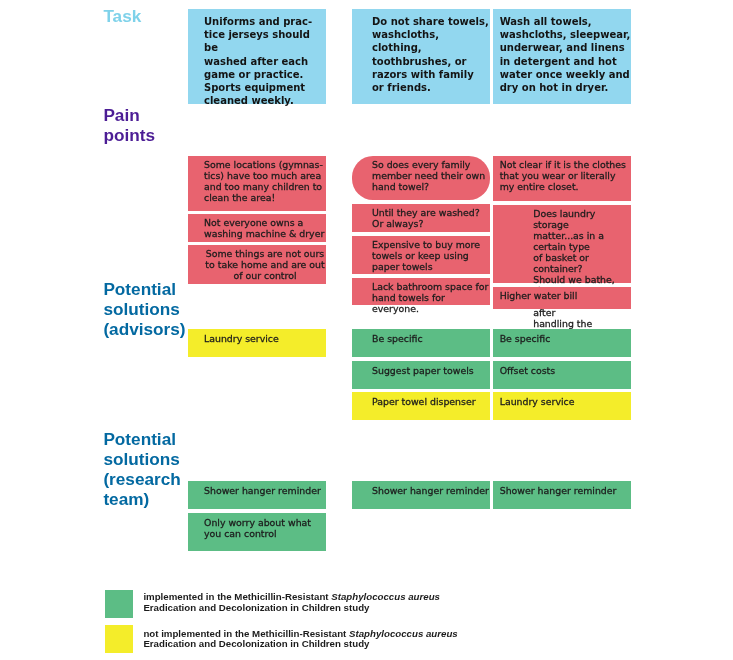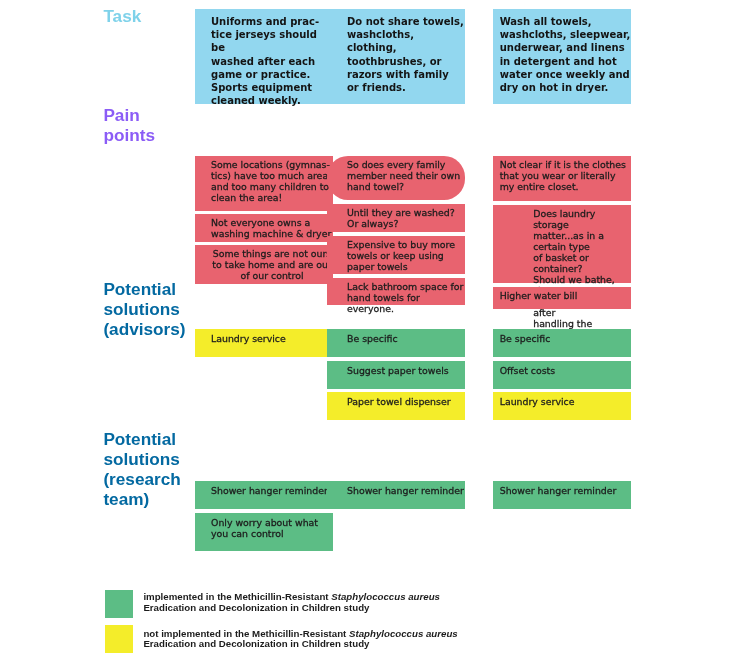--- a/index.html
+++ b/index.html
@@ -5,39 +5,39 @@
 <style>
   html,body{margin:0;padding:0;}
   body{width:733px;height:660px;background:#ffffff;position:relative;overflow:hidden;
        font-family:"DejaVu Sans",sans-serif;}
   .stage{position:absolute;left:0;top:0;width:733px;height:660px;transform:translateZ(0);}
 
   
   .rowlabel{position:absolute;left:103.4px;font-family:"Liberation Sans",sans-serif;
             font-weight:bold;font-size:17.2px;line-height:20px;white-space:pre-line;}
   .lbl-task  {color:#7fd2ea;}
-  .lbl-pain  {color:#8b5cf6;}
+  .lbl-pain  {color:#4c1d95;}
   .lbl-green {color:#0369a1;}
 
   
   .cell{position:absolute;box-sizing:border-box;width:138px;white-space:pre-line;}
   .c-blue  {background:#92d7ef;}
   .c-red   {background:#e8636f;}
   .c-green {background:#5cbd85;}
   .c-yellow{background:#f4ed2a;}
 
   .t-task{font-size:10px;line-height:13.25px;font-weight:bold;color:#141414;
           padding:6.2px 0 0 6.5px;}
   .t-body{font-size:9.4px;line-height:11px;font-weight:normal;color:#1c1c1c;
           padding:3.2px 0 0 6.5px;margin-top:48px;-webkit-text-stroke:0.28px #1c1c1c;}
   .t-sol{padding-top:4.1px;}
 
   
-  .col1{left:195px;padding-left:16px;}
-  .col2{left:327px;padding-left:20px;}
+  .col1{left:188px;padding-left:16px;}
+  .col2{left:352px;padding-left:20px;}
   .col3{left:493.2px;}
 
   
   .legend-swatch{position:absolute;left:105px;width:28px;height:28px;}
   .legend-text{position:absolute;left:143.4px;font-family:"Liberation Sans",sans-serif;
                font-size:9.7px;line-height:10.75px;font-weight:bold;color:#1c1c1c;
                white-space:nowrap;}
   .legend-text i{font-style:italic;}
 </style>
 </head>

